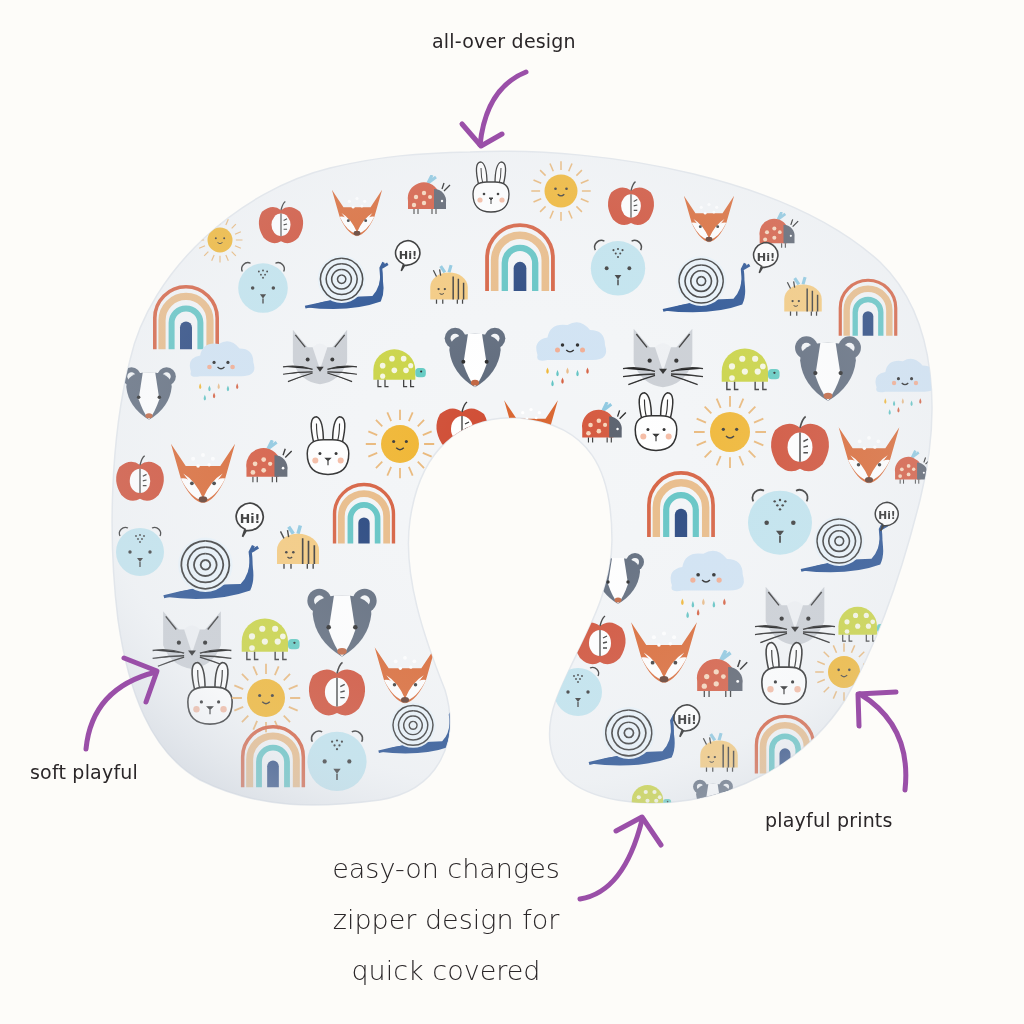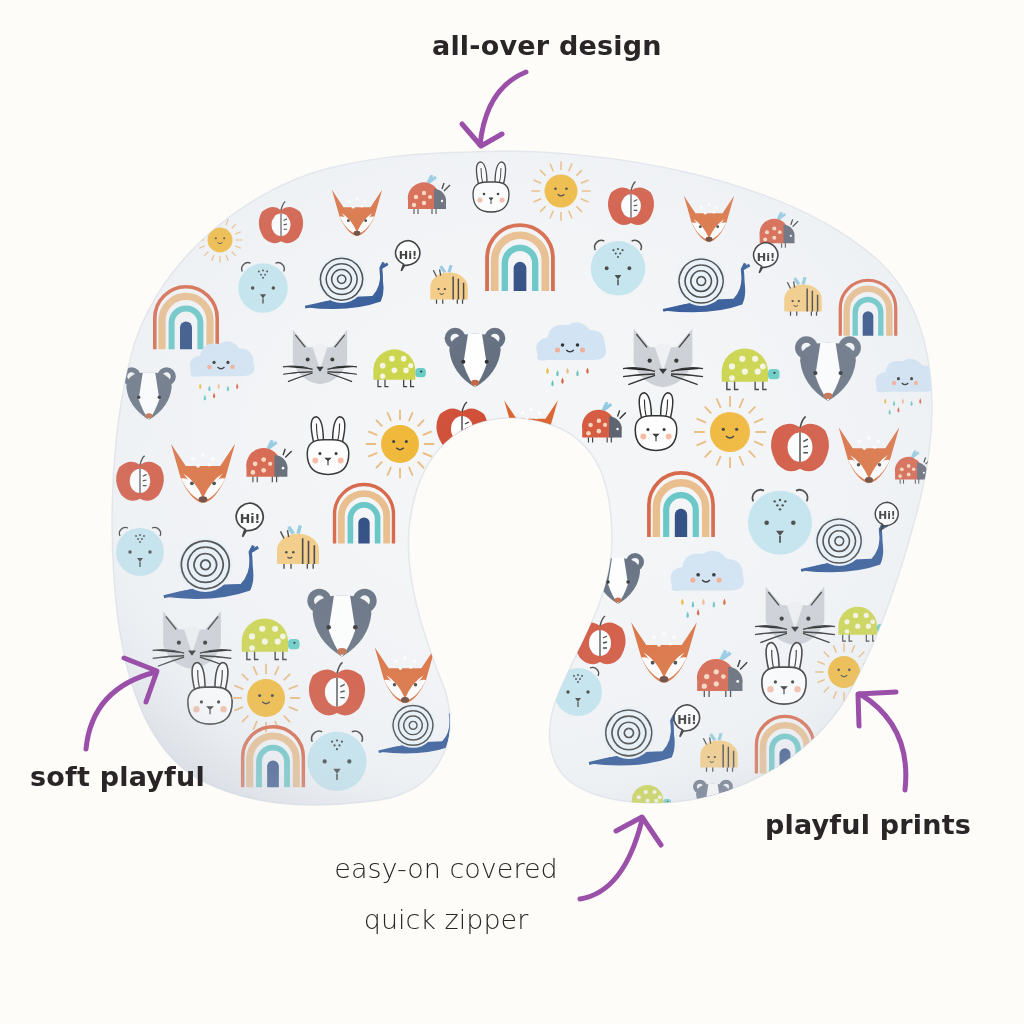--- a/index.html
+++ b/index.html
@@ -6,25 +6,25 @@
   body {
     width: 1024px; height: 1024px; overflow: hidden;
     background: #fdfcf9;
     position: relative;
     font-family: "DejaVu Sans", "Liberation Sans", sans-serif;
   }
   #stage { position: absolute; left: 0; top: 0; width: 1024px; height: 1024px; }
   .label {
     position: absolute;
     color: #2a2628;
-    font-size: 27px;
+    font-size: 19px;
     letter-spacing: 0.2px;
     line-height: 1;
     white-space: nowrap;
-    font-weight: 700;
+    font-weight: 400;
   }
   .label-multi {
     position: absolute;
     color: #2a2628;
     font-size: 27px;
     text-align: center;
     line-height: 51px;
     font-weight: 300;
   }
   .label-multi div { white-space: nowrap; }
@@ -335,15 +335,16 @@
       <path d="M580,899 Q624,892 642,820"></path>
       <path d="M616,831 L642,817 L661,845"></path>
     </g>
   </g>
 </svg>
 
 <div id="lbl-allover" class="label">all-over design</div>
 <div id="lbl-soft" class="label">soft playful</div>
 <div id="lbl-playful" class="label">playful prints</div>
 <div id="lbl-zipper" class="label-multi">
-  <div>easy-on covered</div>
-  <div>quick zipper</div>
+  <div>easy-on changes</div>
+  <div>zipper design for</div>
+  <div>quick covered</div>
 </div>
 
 </body></html>

